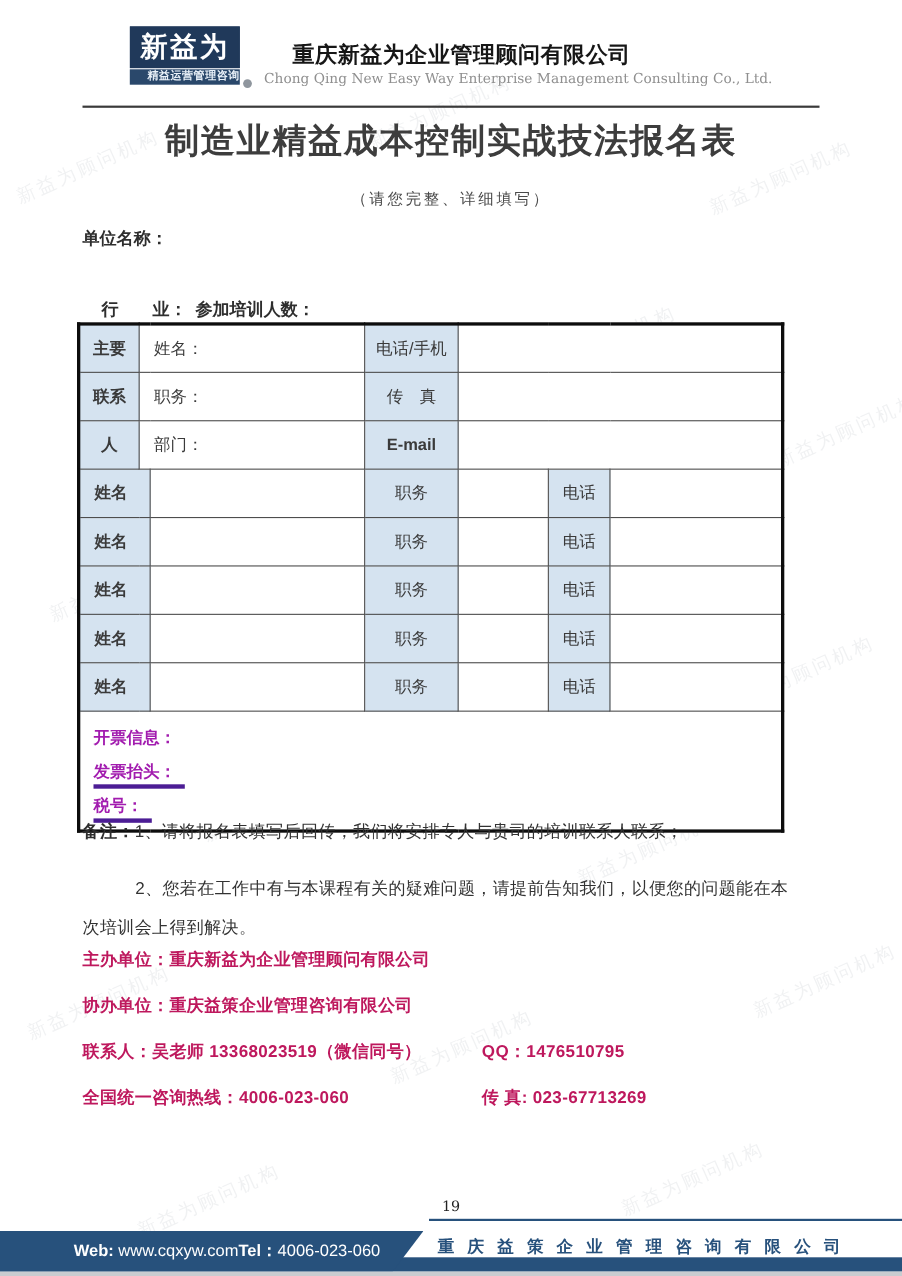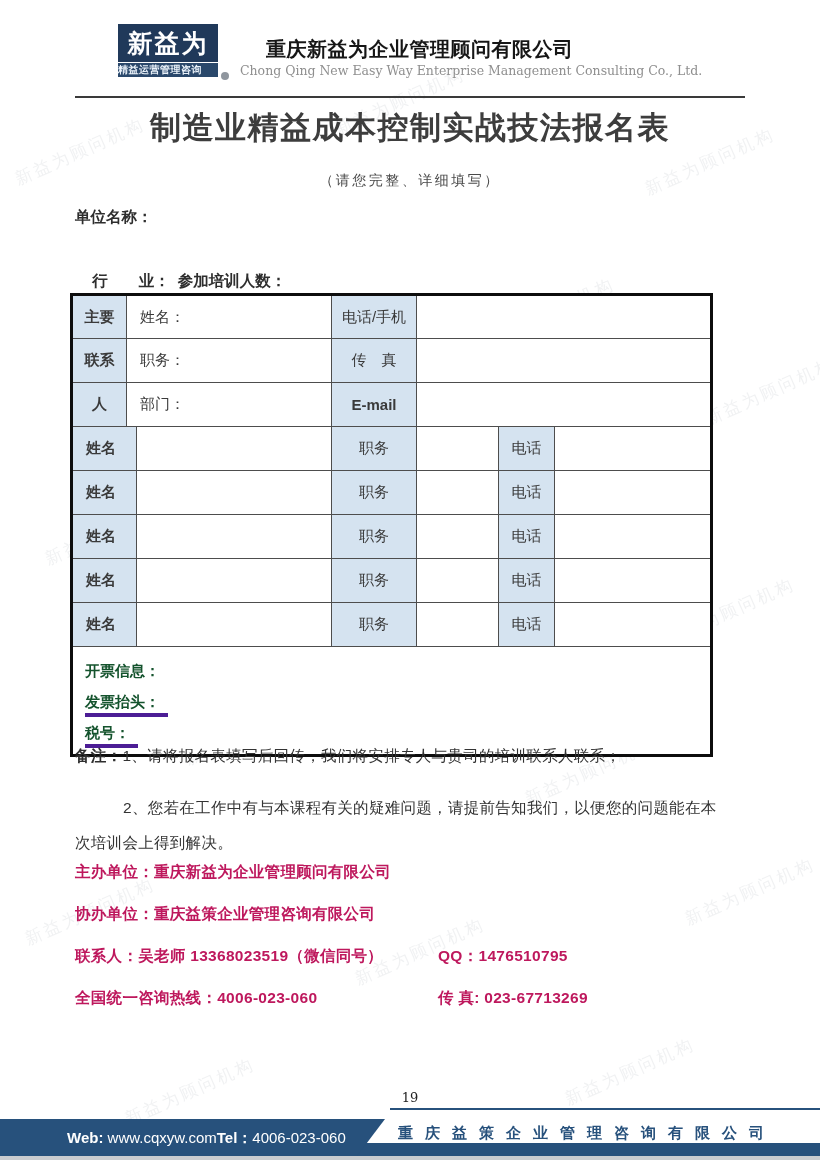--- a/index.html
+++ b/index.html
@@ -18,21 +18,21 @@
   
   .header { position:absolute; left:0; top:0; width:100%; z-index:2; }
   .logo { position:absolute; left:118px; top:24px; width:100px; }
   .logo-main {
     background:#20395a; color:#ffffff; font-size:25px; font-weight:700;
     text-align:center; height:38px; line-height:38px; letter-spacing:2px;
     box-shadow:inset 0 0 0 2px #20395a;
   }
   .logo-sub {
     margin-top:1px; background:#2a486b; color:#e9f1f9; font-size:10px;
-    text-align:left; height:14px; line-height:14px; letter-spacing:0.5px;
+    text-align:right; height:14px; line-height:14px; letter-spacing:0.5px;
     font-weight:700; white-space:nowrap;
   }
   .logo-dot { position:absolute; right:-11px; bottom:-3px; width:8px; height:8px; border-radius:50%; background:#8f969e; }
   .company-cn {
     position:absolute; left:266px; top:36px; font-size:20px; font-weight:700;
     color:#161616; letter-spacing:0.5px; white-space:nowrap;
   }
   .company-en {
     position:absolute; left:240px; top:63px; font-family:"DejaVu Serif", serif;
     font-size:12.5px; color:#8f8f8f; white-space:nowrap;
@@ -57,21 +57,21 @@
     border-collapse:collapse; table-layout:fixed; width:640px;
     border:3px solid #0d0d0d; background:#ffffff;
   }
   .form-table td { border:1px solid #4d4d4d; font-size:15px; color:#3a3a3a; }
   .contact-row td, .attendee-row td { height:44px; }
   td.blue { background:#d5e3f0; }
   td.center { text-align:center; }
   td.bold, .bold { font-weight:700; }
   td.label-left { padding-left:13px; text-align:left; }
   .invoice-cell { height:103px; padding:8px 0 6px 12px; vertical-align:middle; }
-  .inv-line { font-size:15px; font-weight:700; color:#14532d; line-height:31px; }
+  .inv-line { font-size:15px; font-weight:700; color:#a21caf; line-height:31px; }
   .underlined { display:inline-block; border-bottom:4px solid #4c1d95; padding-right:8px; line-height:22px; }
   
   .text-line { position:absolute; font-size:15.5px; color:#333333; z-index:2; white-space:nowrap; letter-spacing:0.3px; }
   .remark-label { font-weight:700; color:#2e2e2e; }
   .org { font-weight:700; color:#be185d; }
   .page-number {
     position:absolute; left:0; top:1090px; width:100%; text-align:center;
     font-family:"DejaVu Serif", serif; font-size:13px; color:#222222; z-index:2;
   }
   

